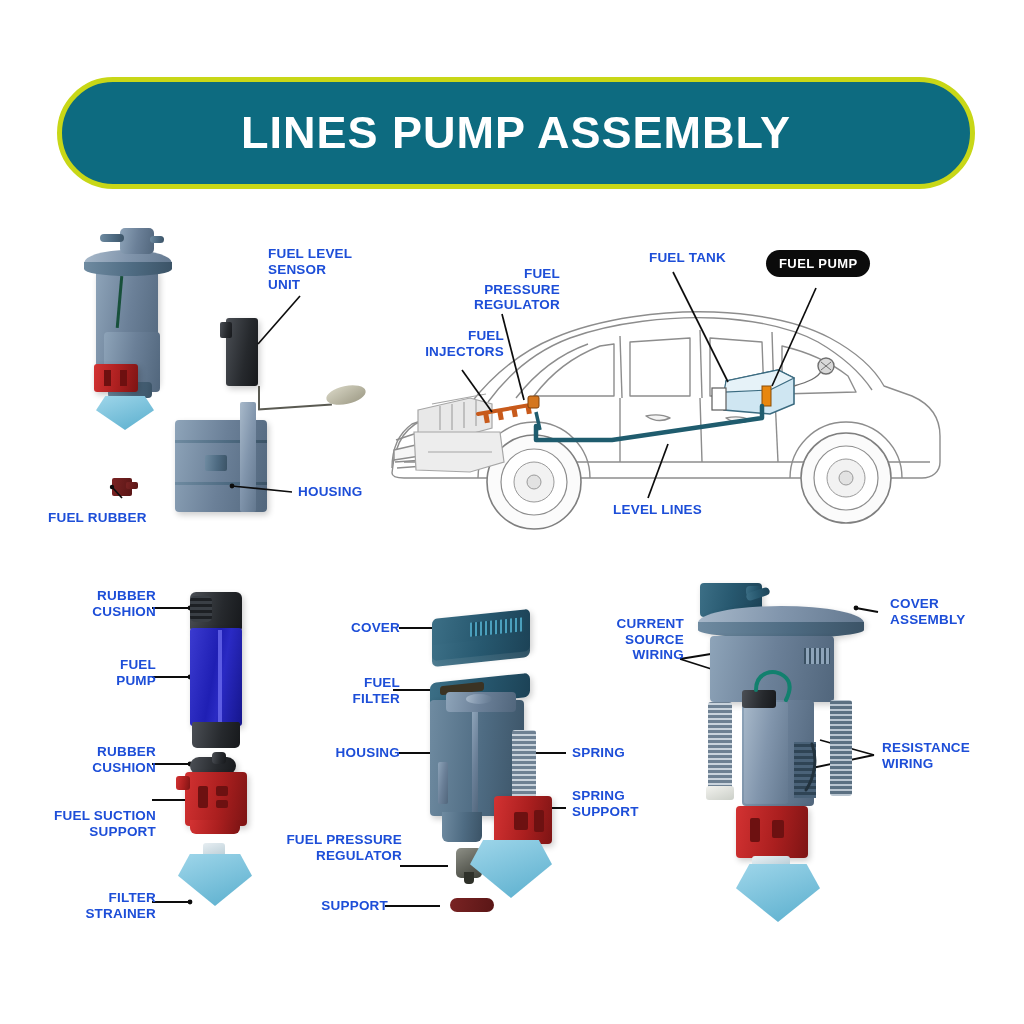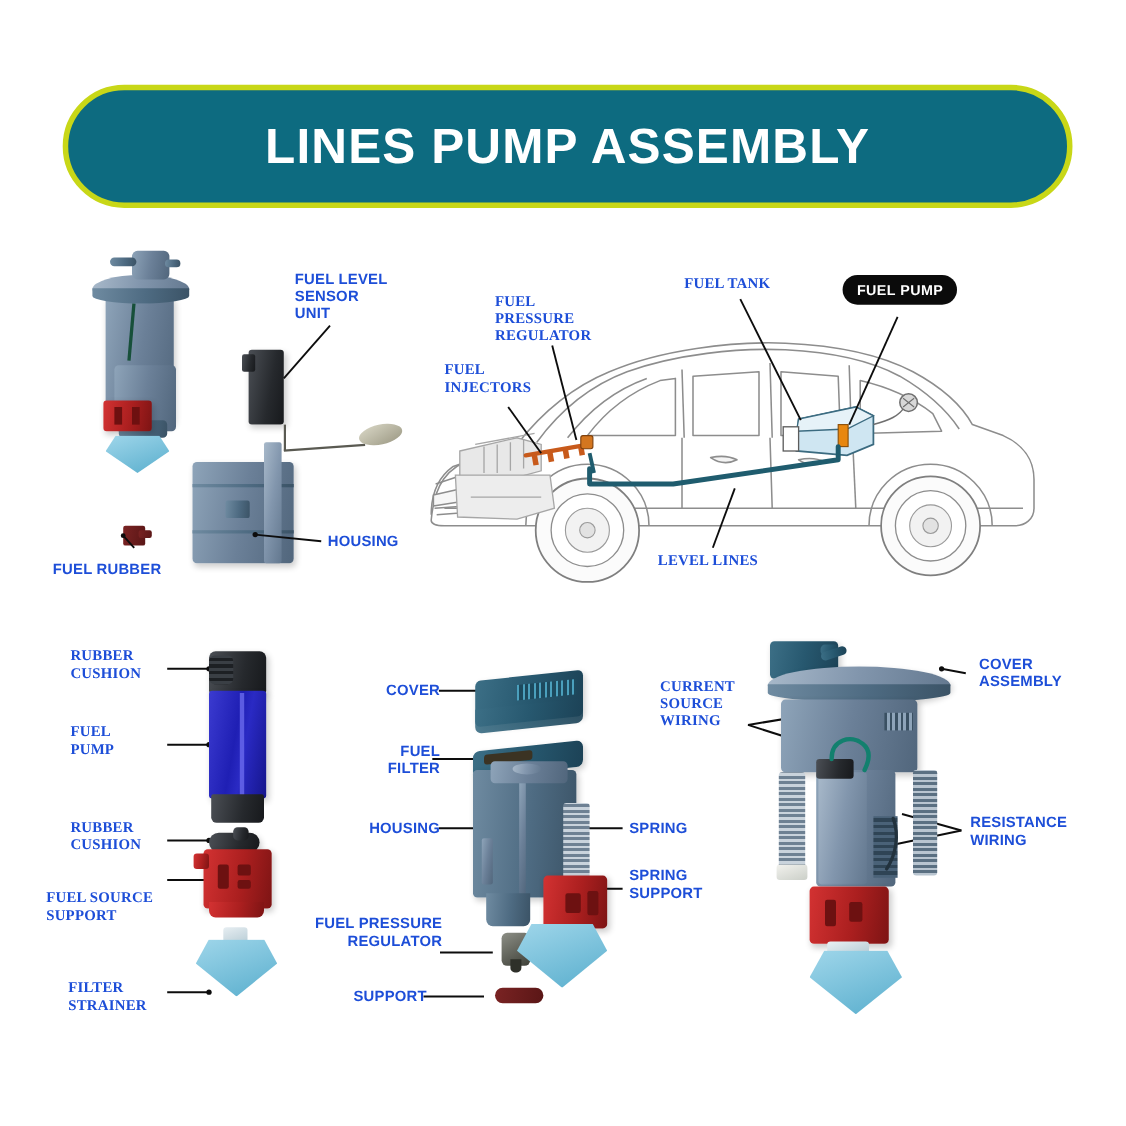--- a/index.html
+++ b/index.html
@@ -9,21 +9,21 @@
   
   #banner{position:absolute;left:57px;top:77px;width:918px;height:112px;
           box-sizing:border-box;background:#0d6b80;border:5px solid #c8d717;
           border-radius:58px;display:flex;align-items:center;justify-content:center;}
   #banner-title{color:#ffffff;font-size:45px;font-weight:bold;letter-spacing:1px;
                 white-space:nowrap;}
 
   
   .lbl{position:absolute;font-size:13.5px;font-weight:bold;line-height:15.5px;
        color:#1d4ed8;letter-spacing:.2px;white-space:pre-line;}
-  .lbl.c{text-align:left;font-family:Liberation Serif, serif;}
+  .lbl.c{text-align:right;}
   .lbl.r{text-align:right;}
   .lbl.l{text-align:left;}
 
   .badge{position:absolute;background:#0b0b0b;color:#fff;border-radius:16px;
          font-size:13px;font-weight:bold;padding:6px 13px;letter-spacing:.4px;}
 
   
   svg.overlay{position:absolute;left:0;top:0;width:1024px;height:1024px;
               pointer-events:none;}
 
@@ -341,21 +341,21 @@
 <div class="lbl c" style="left:622px;top:250px;width:104px;">FUEL TANK</div>
 <div class="lbl c" style="left:598px;top:502px;width:104px;">LEVEL LINES</div>
 <div class="badge" style="left:766px;top:250px;">FUEL PUMP</div>
 
 <div class="lbl c" style="left:64px;top:588px;width:92px;">RUBBER
 CUSHION</div>
 <div class="lbl c" style="left:64px;top:657px;width:92px;">FUEL
 PUMP</div>
 <div class="lbl c" style="left:64px;top:744px;width:92px;">RUBBER
 CUSHION</div>
-<div class="lbl c" style="left:42px;top:808px;width:114px;">FUEL SOURCE
+<div class="lbl c" style="left:42px;top:808px;width:114px;">FUEL SUCTION
 SUPPORT</div>
 <div class="lbl c" style="left:62px;top:890px;width:94px;">FILTER
 STRAINER</div>
 
 <div class="lbl r" style="left:314px;top:620px;width:86px;">COVER</div>
 <div class="lbl r" style="left:322px;top:675px;width:78px;">FUEL
 FILTER</div>
 <div class="lbl r" style="left:306px;top:745px;width:94px;">HOUSING</div>
 <div class="lbl r" style="left:276px;top:832px;width:126px;">FUEL PRESSURE
 REGULATOR</div>

